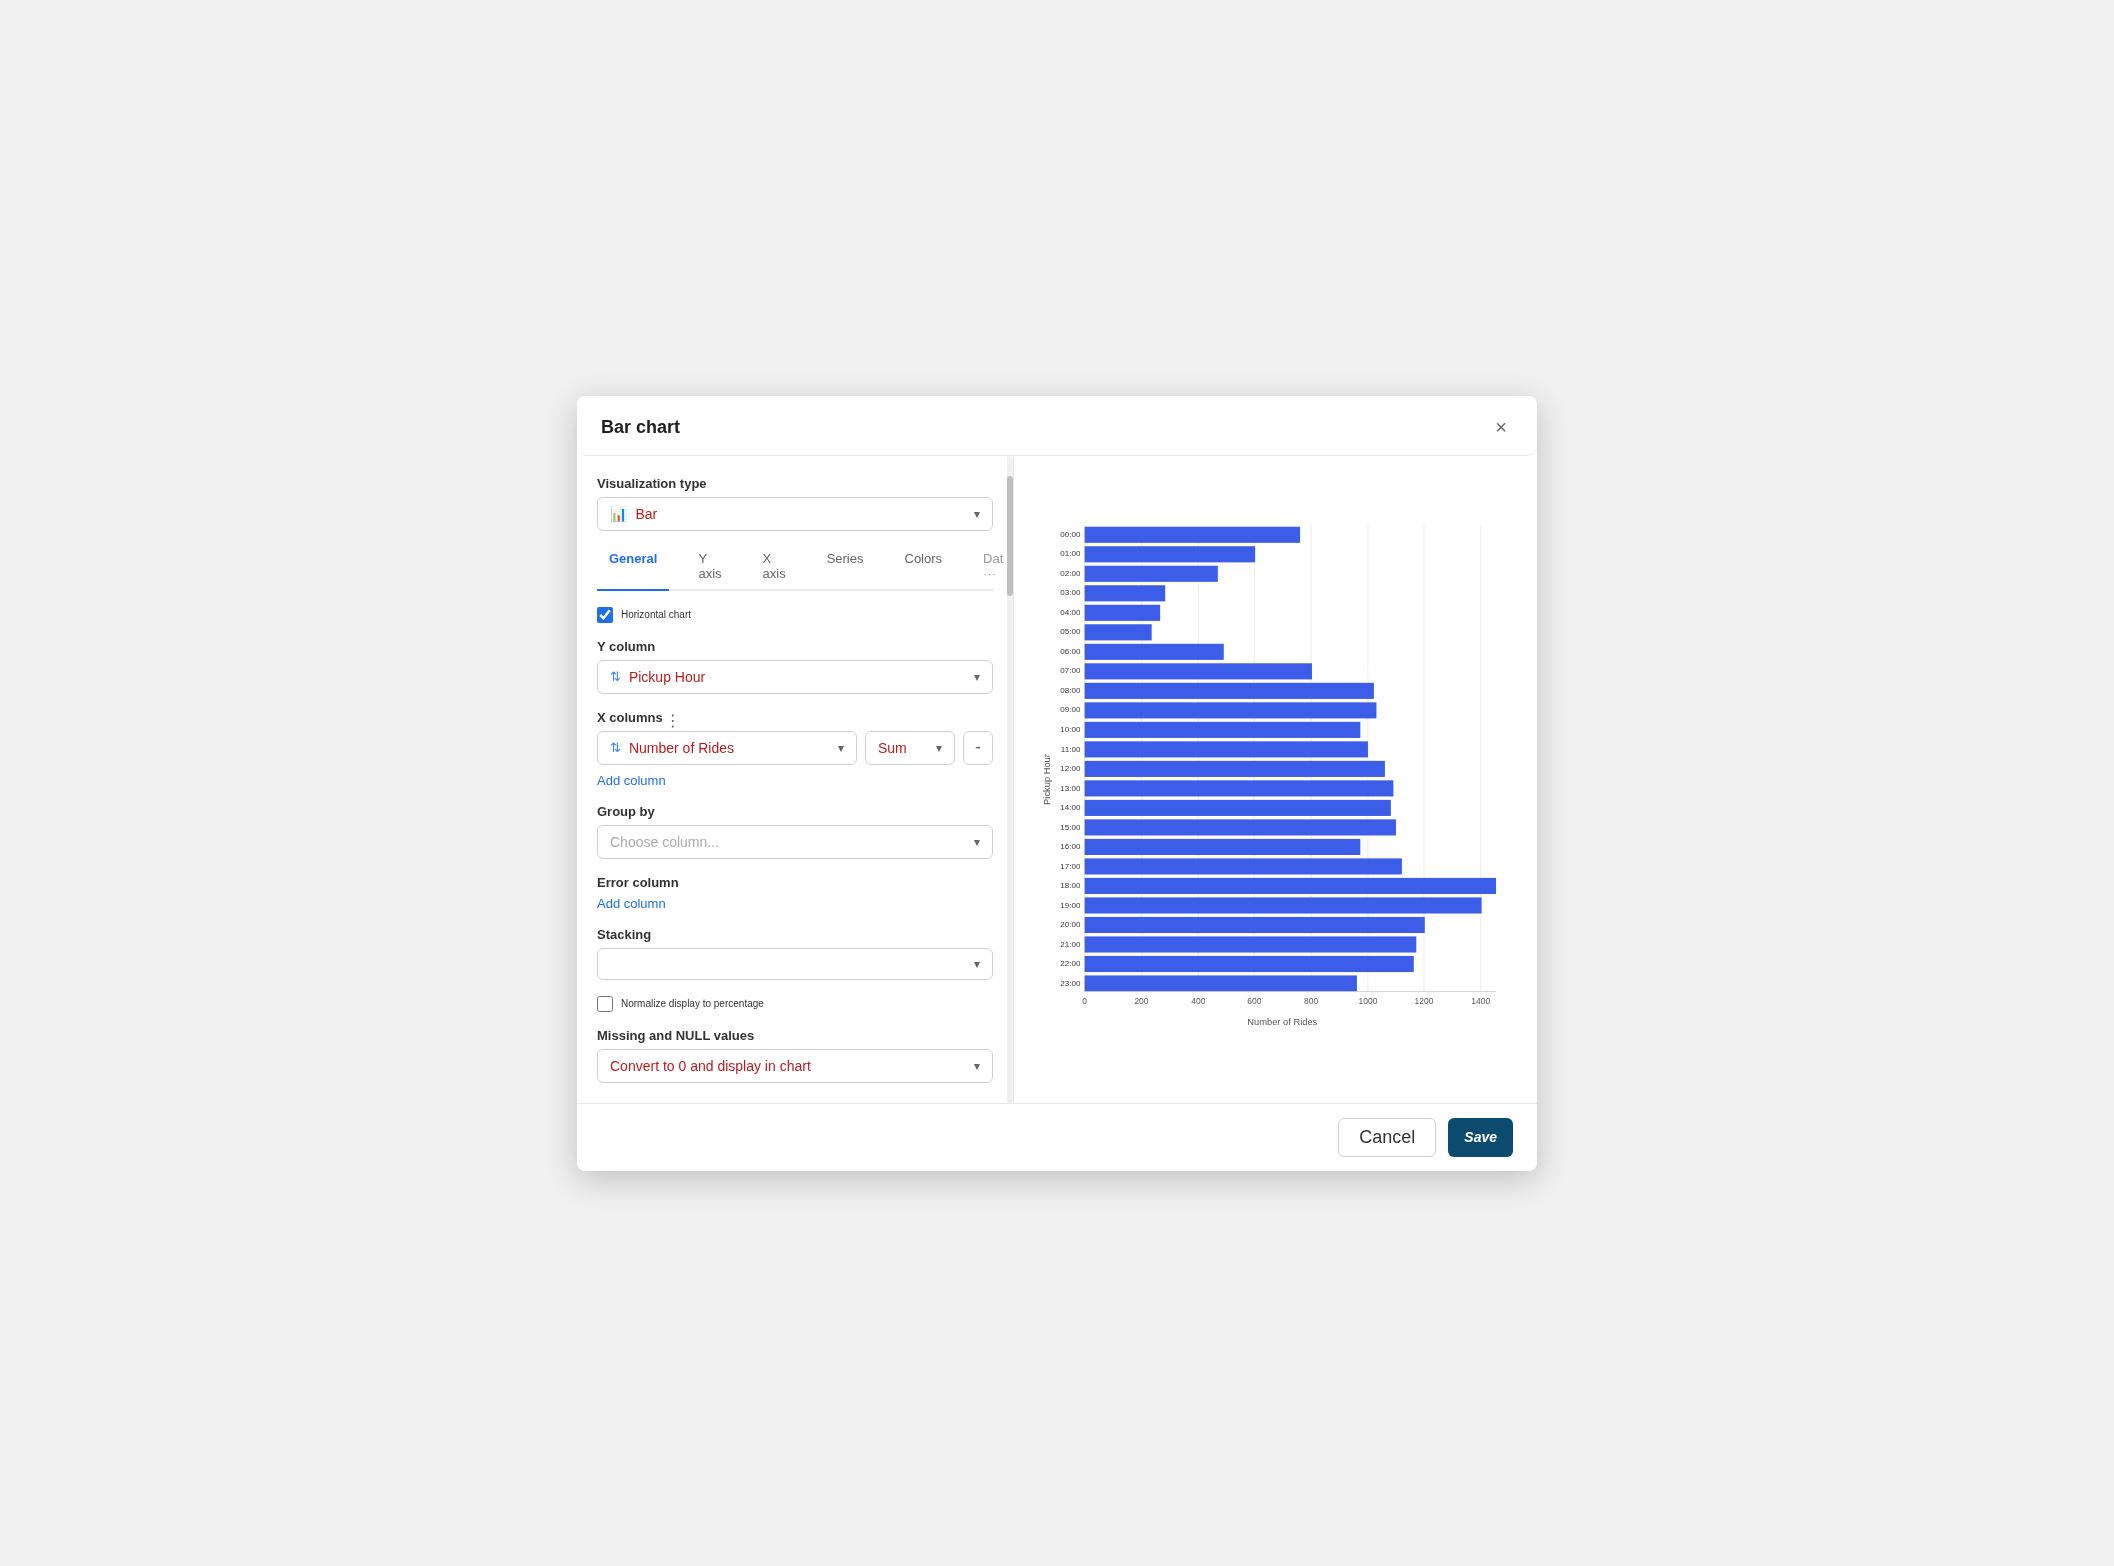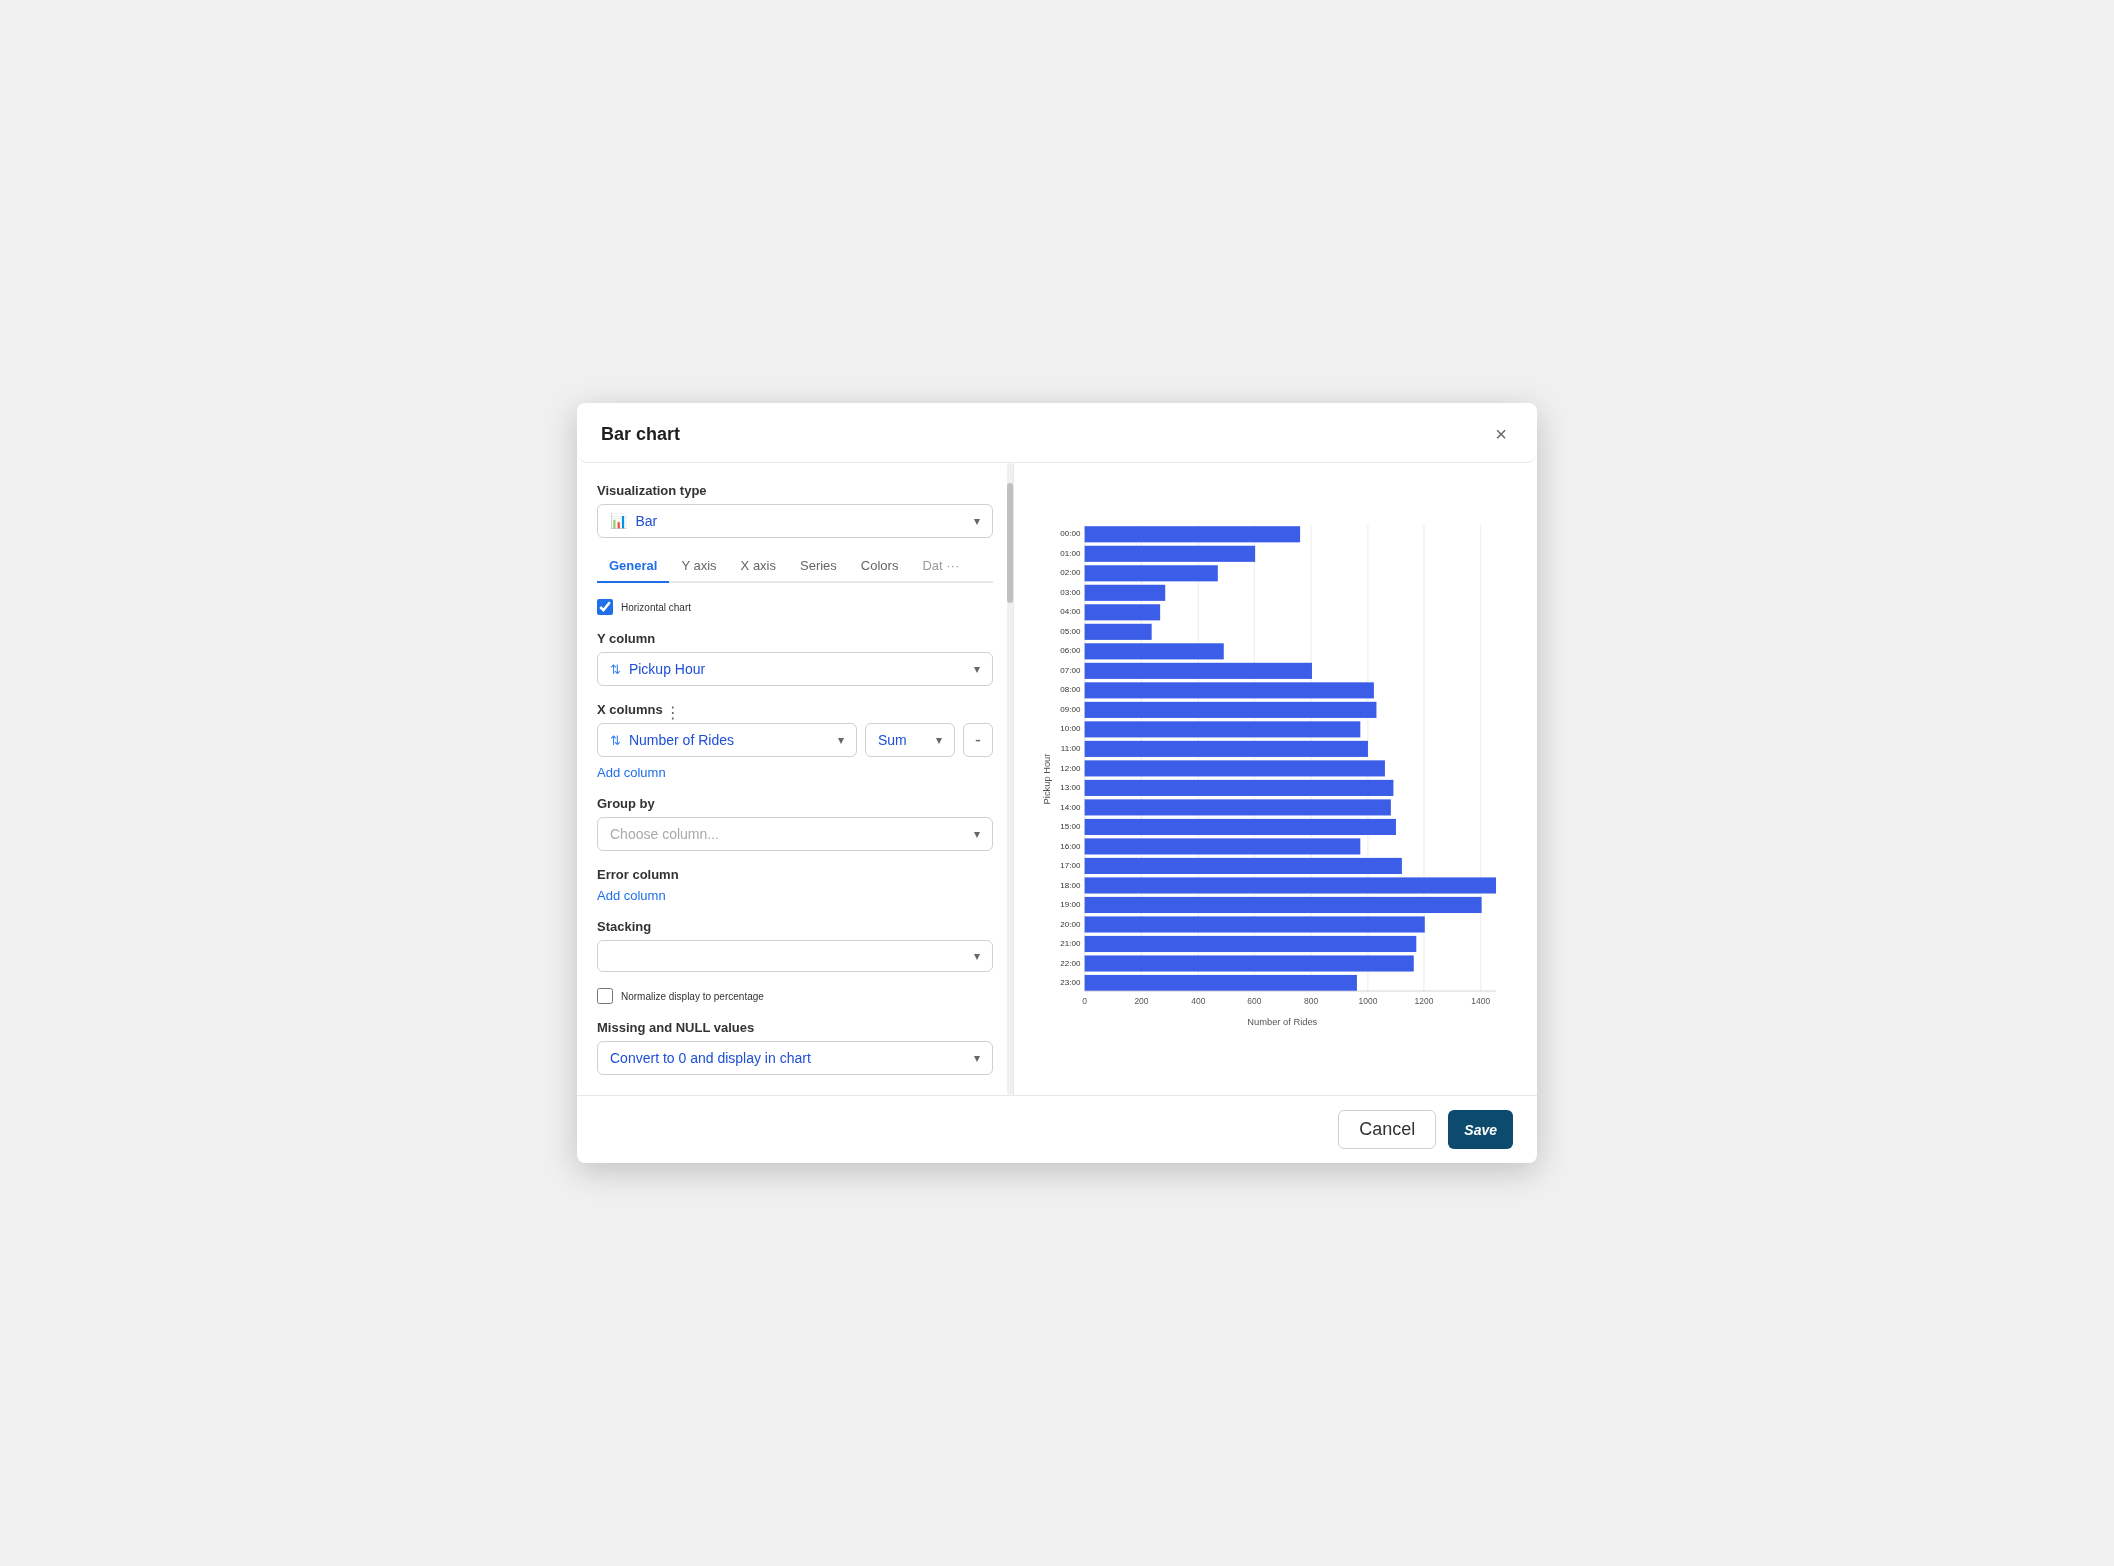--- a/index.html
+++ b/index.html
@@ -8,22 +8,22 @@
     .modal-header { display: flex; align-items: center; justify-content: space-between; padding: 18px 24px 14px; border-bottom: 1px solid #e8e8e8; flex-shrink: 0; border-radius: 10px; }
     .modal-title { font-size: 18px; font-weight: 600; color: #1f1f1f; }
     .close-btn { background: none; border: none; cursor: pointer; color: #666; font-size: 20px; padding: 2px 6px; }
     .modal-body { display: flex; flex: 1; overflow: hidden; }
     .left-panel { width: 437px; flex-shrink: 0; border-right: 1px solid #e8e8e8; overflow-y: auto; padding: 20px; display: flex; flex-direction: column; gap: 16px; }
     .right-panel { flex: 1; padding: 20px 24px; display: flex; align-items: center; justify-content: center; overflow: hidden; }
     .section-label { font-size: 13px; font-weight: 600; color: #333; margin-bottom: 6px; }
     .select-box { border: 1px solid #d0d0d0; border-radius: 6px; padding: 8px 12px; display: flex; align-items: center; gap: 8px; cursor: pointer; background: #fff; position: relative; }
     .select-box .chevron { margin-left: auto; color: #666; font-size: 12px; }
     .select-box .icon { color: #3b82f6; font-size: 14px; }
-    .select-box span { font-size: 14px; color: #1d4ed8; }
-    .tabs { display: flex; gap: 0; border-bottom: 2px solid #e8e8e8; margin-top: -4px; }
+    .select-box span { font-size: 14px; color: #b91c1c; }
+    .tabs { display: flex; gap: 17px; border-bottom: 2px solid #e8e8e8; margin-top: -4px; }
     .tab { padding: 8px 12px; font-size: 13px; color: #666; cursor: pointer; border-bottom: 2px solid transparent; margin-bottom: -2px; }
     .tab.active { color: #1f6feb; border-bottom: 2px solid #1f6feb; font-weight: 600; }
     .tab.more { color: #999; }
     .checkbox-row { display: flex; align-items: center; gap: 8px; }
     .checkbox-row input[type=checkbox] { width: 16px; height: 16px; accent-color: #1f6feb; }
     .checkbox-row label { font-size: 10px; color: #333; }
     .x-columns-header { display: flex; align-items: center; gap: 2px; }
     .x-columns-header .dots { color: #666; font-size: 16px; cursor: pointer; }
     .x-col-row { display: flex; gap: 8px; align-items: center; }
     .x-col-row .select-box { flex: 1; }

